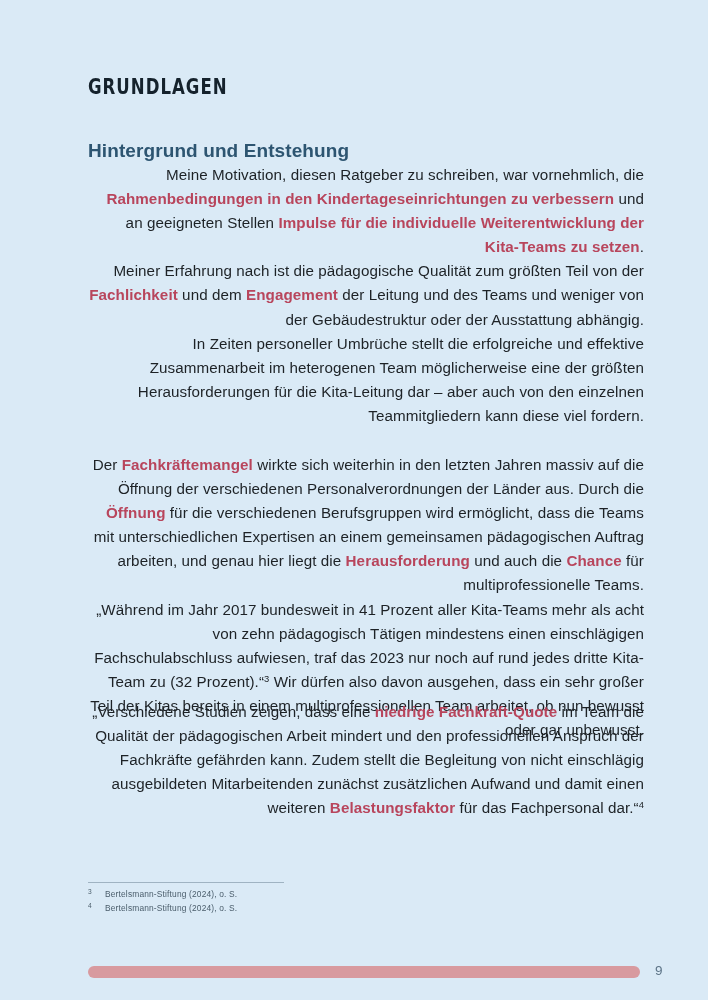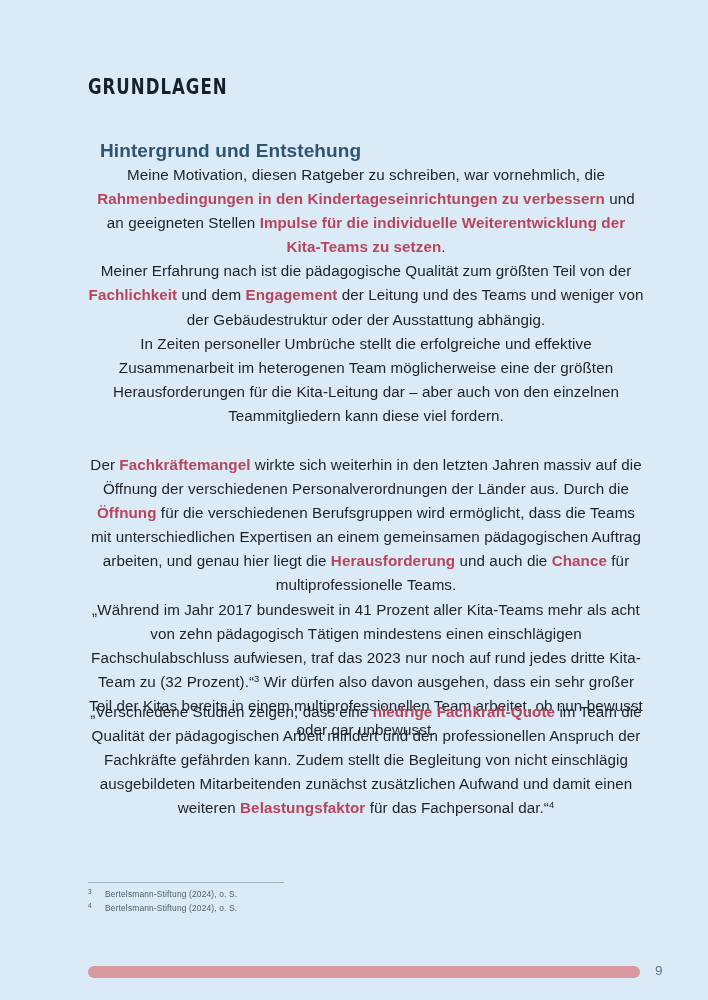--- a/index.html
+++ b/index.html
@@ -42,33 +42,32 @@
   
   .section-heading {
     position: absolute;
     left: 88px;
     top: 124px;
     font-size: 19px;
     font-weight: 700;
     color: #2d5571;
     letter-spacing: 0.1px;
     white-space: nowrap;
-    margin-left: 12px;
   }
 
   
   .body-block {
     position: absolute;
     left: 88px;
     width: 556px;
     font-size: 15.2px;
     line-height: 24.1px;
     color: #1d2226;
     letter-spacing: 0.005em;
-    text-align: center;
+    text-align: right;
   }
 
   .blk1 { top: 163px; }
   .blk2 { top: 429px; margin-top: 24px; }
   .blk3 { top: 700px; }
 
   .hl {
     color: #b8455c;
     font-weight: 700;
   }

